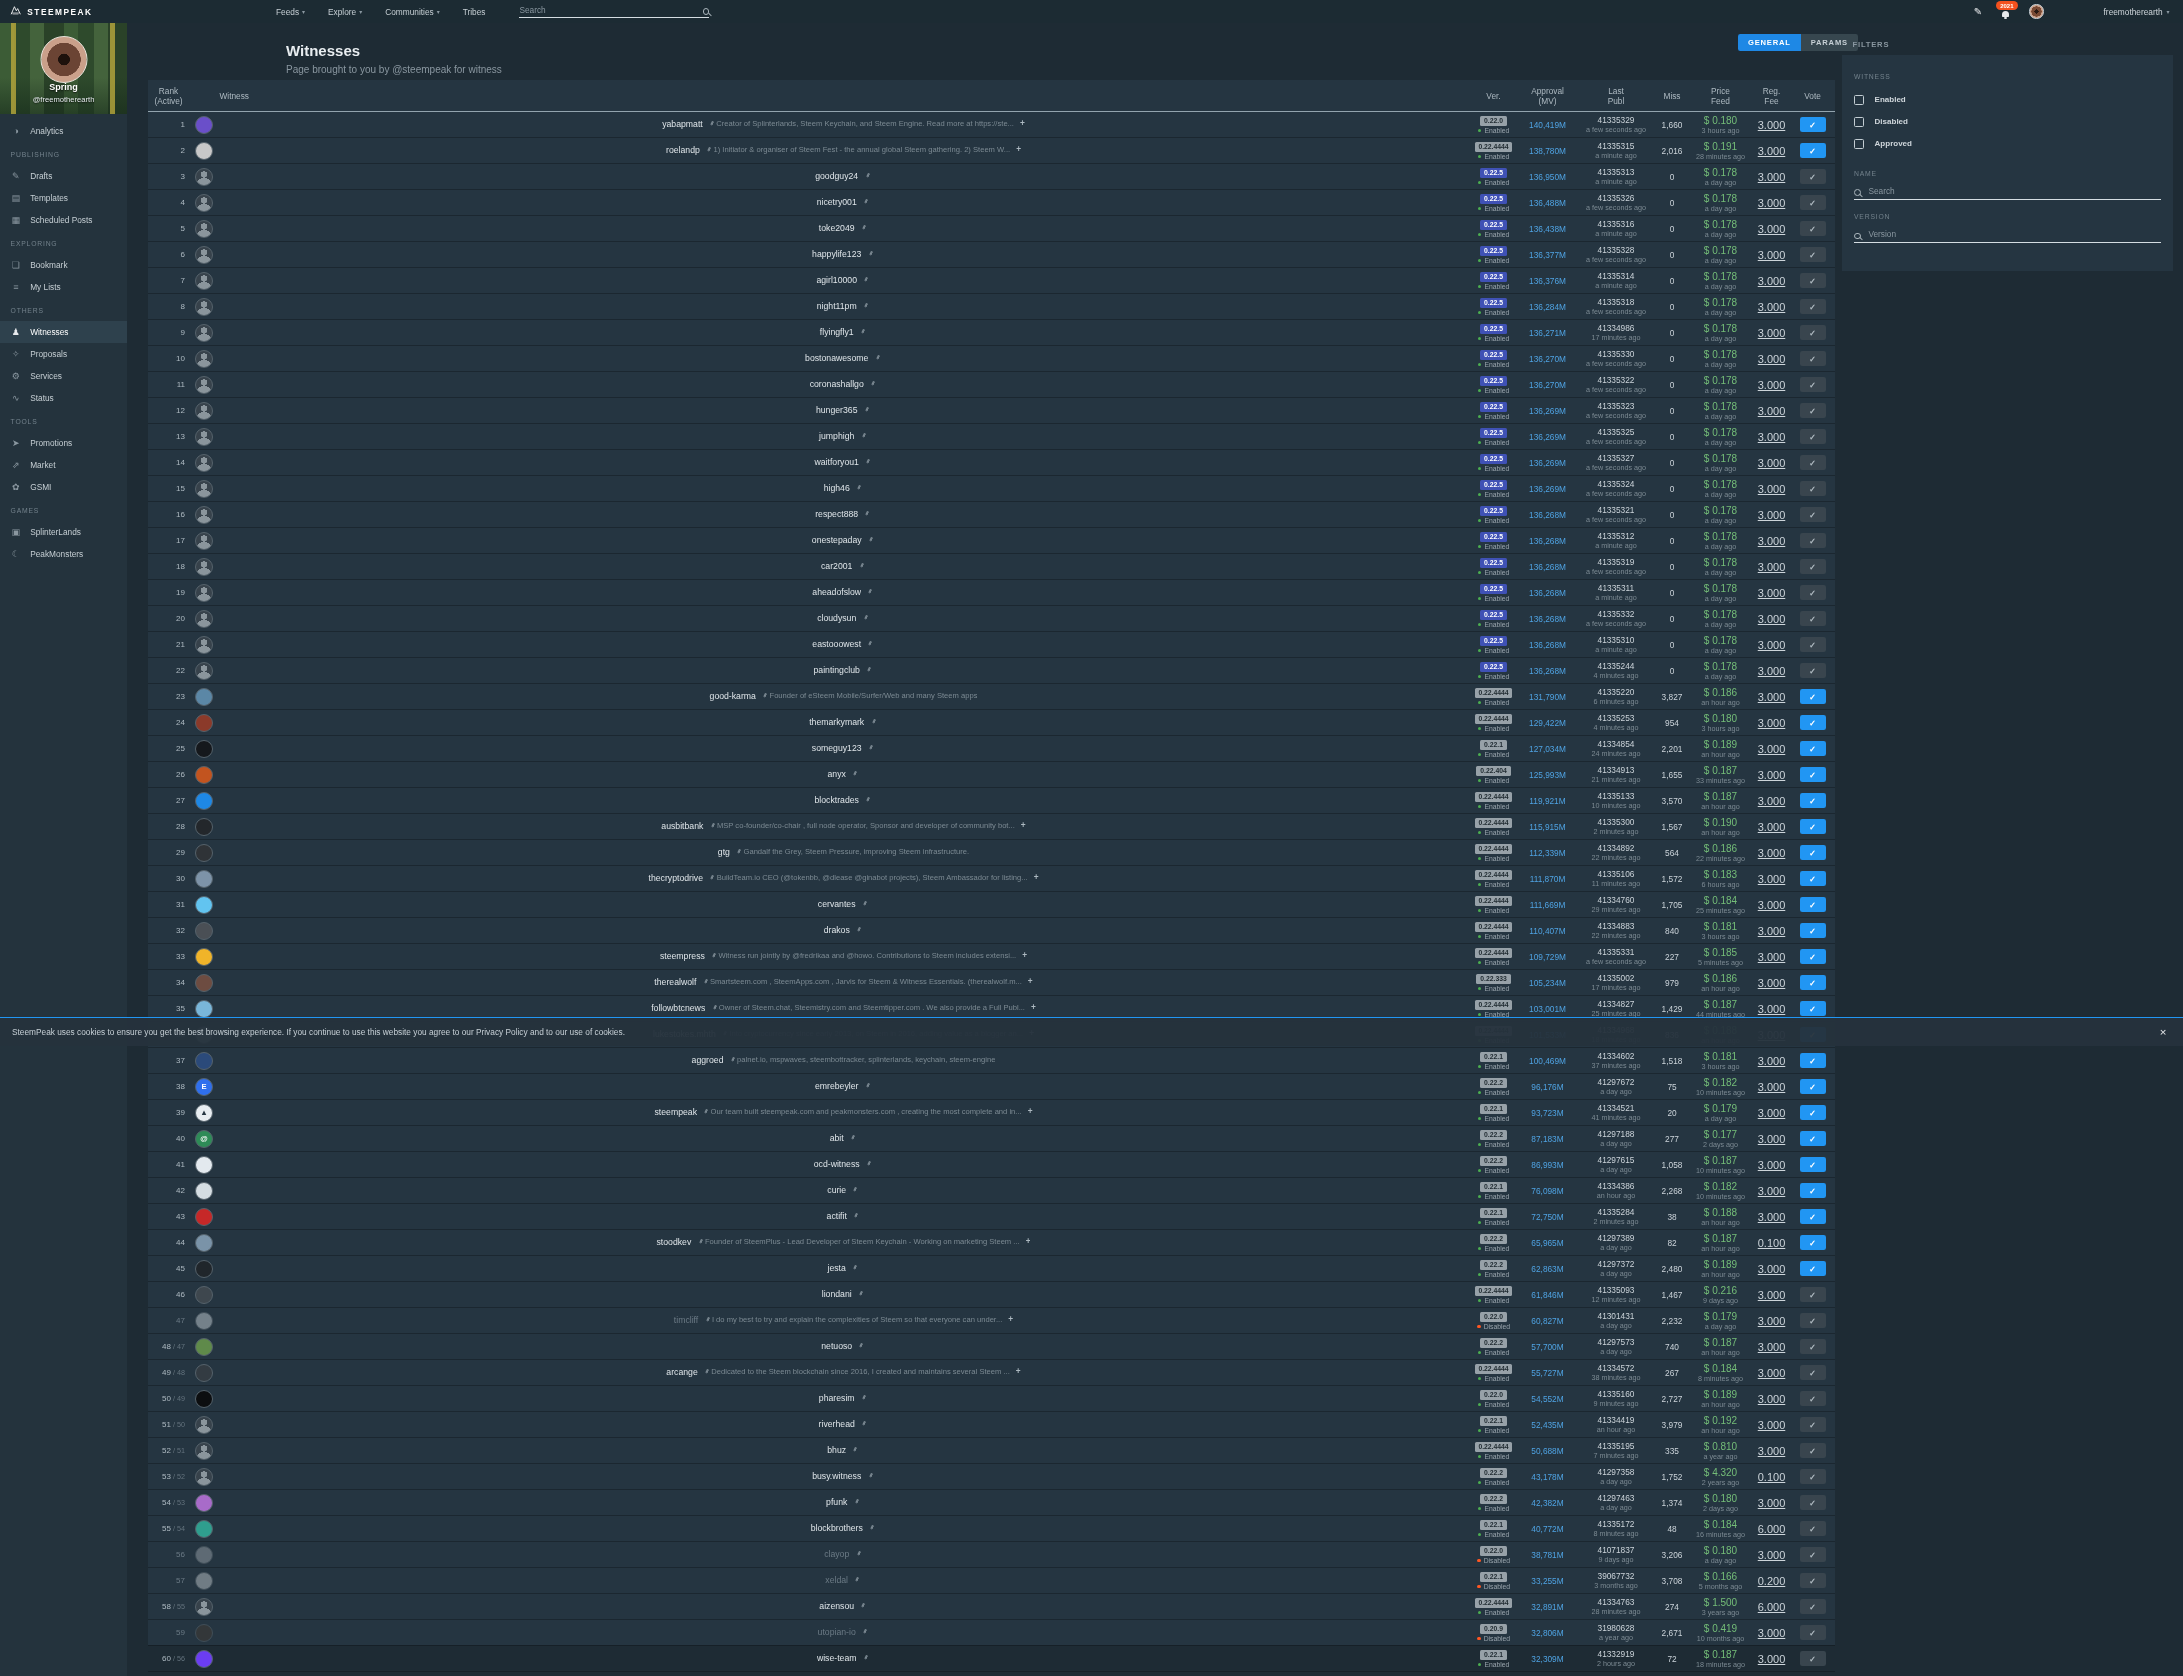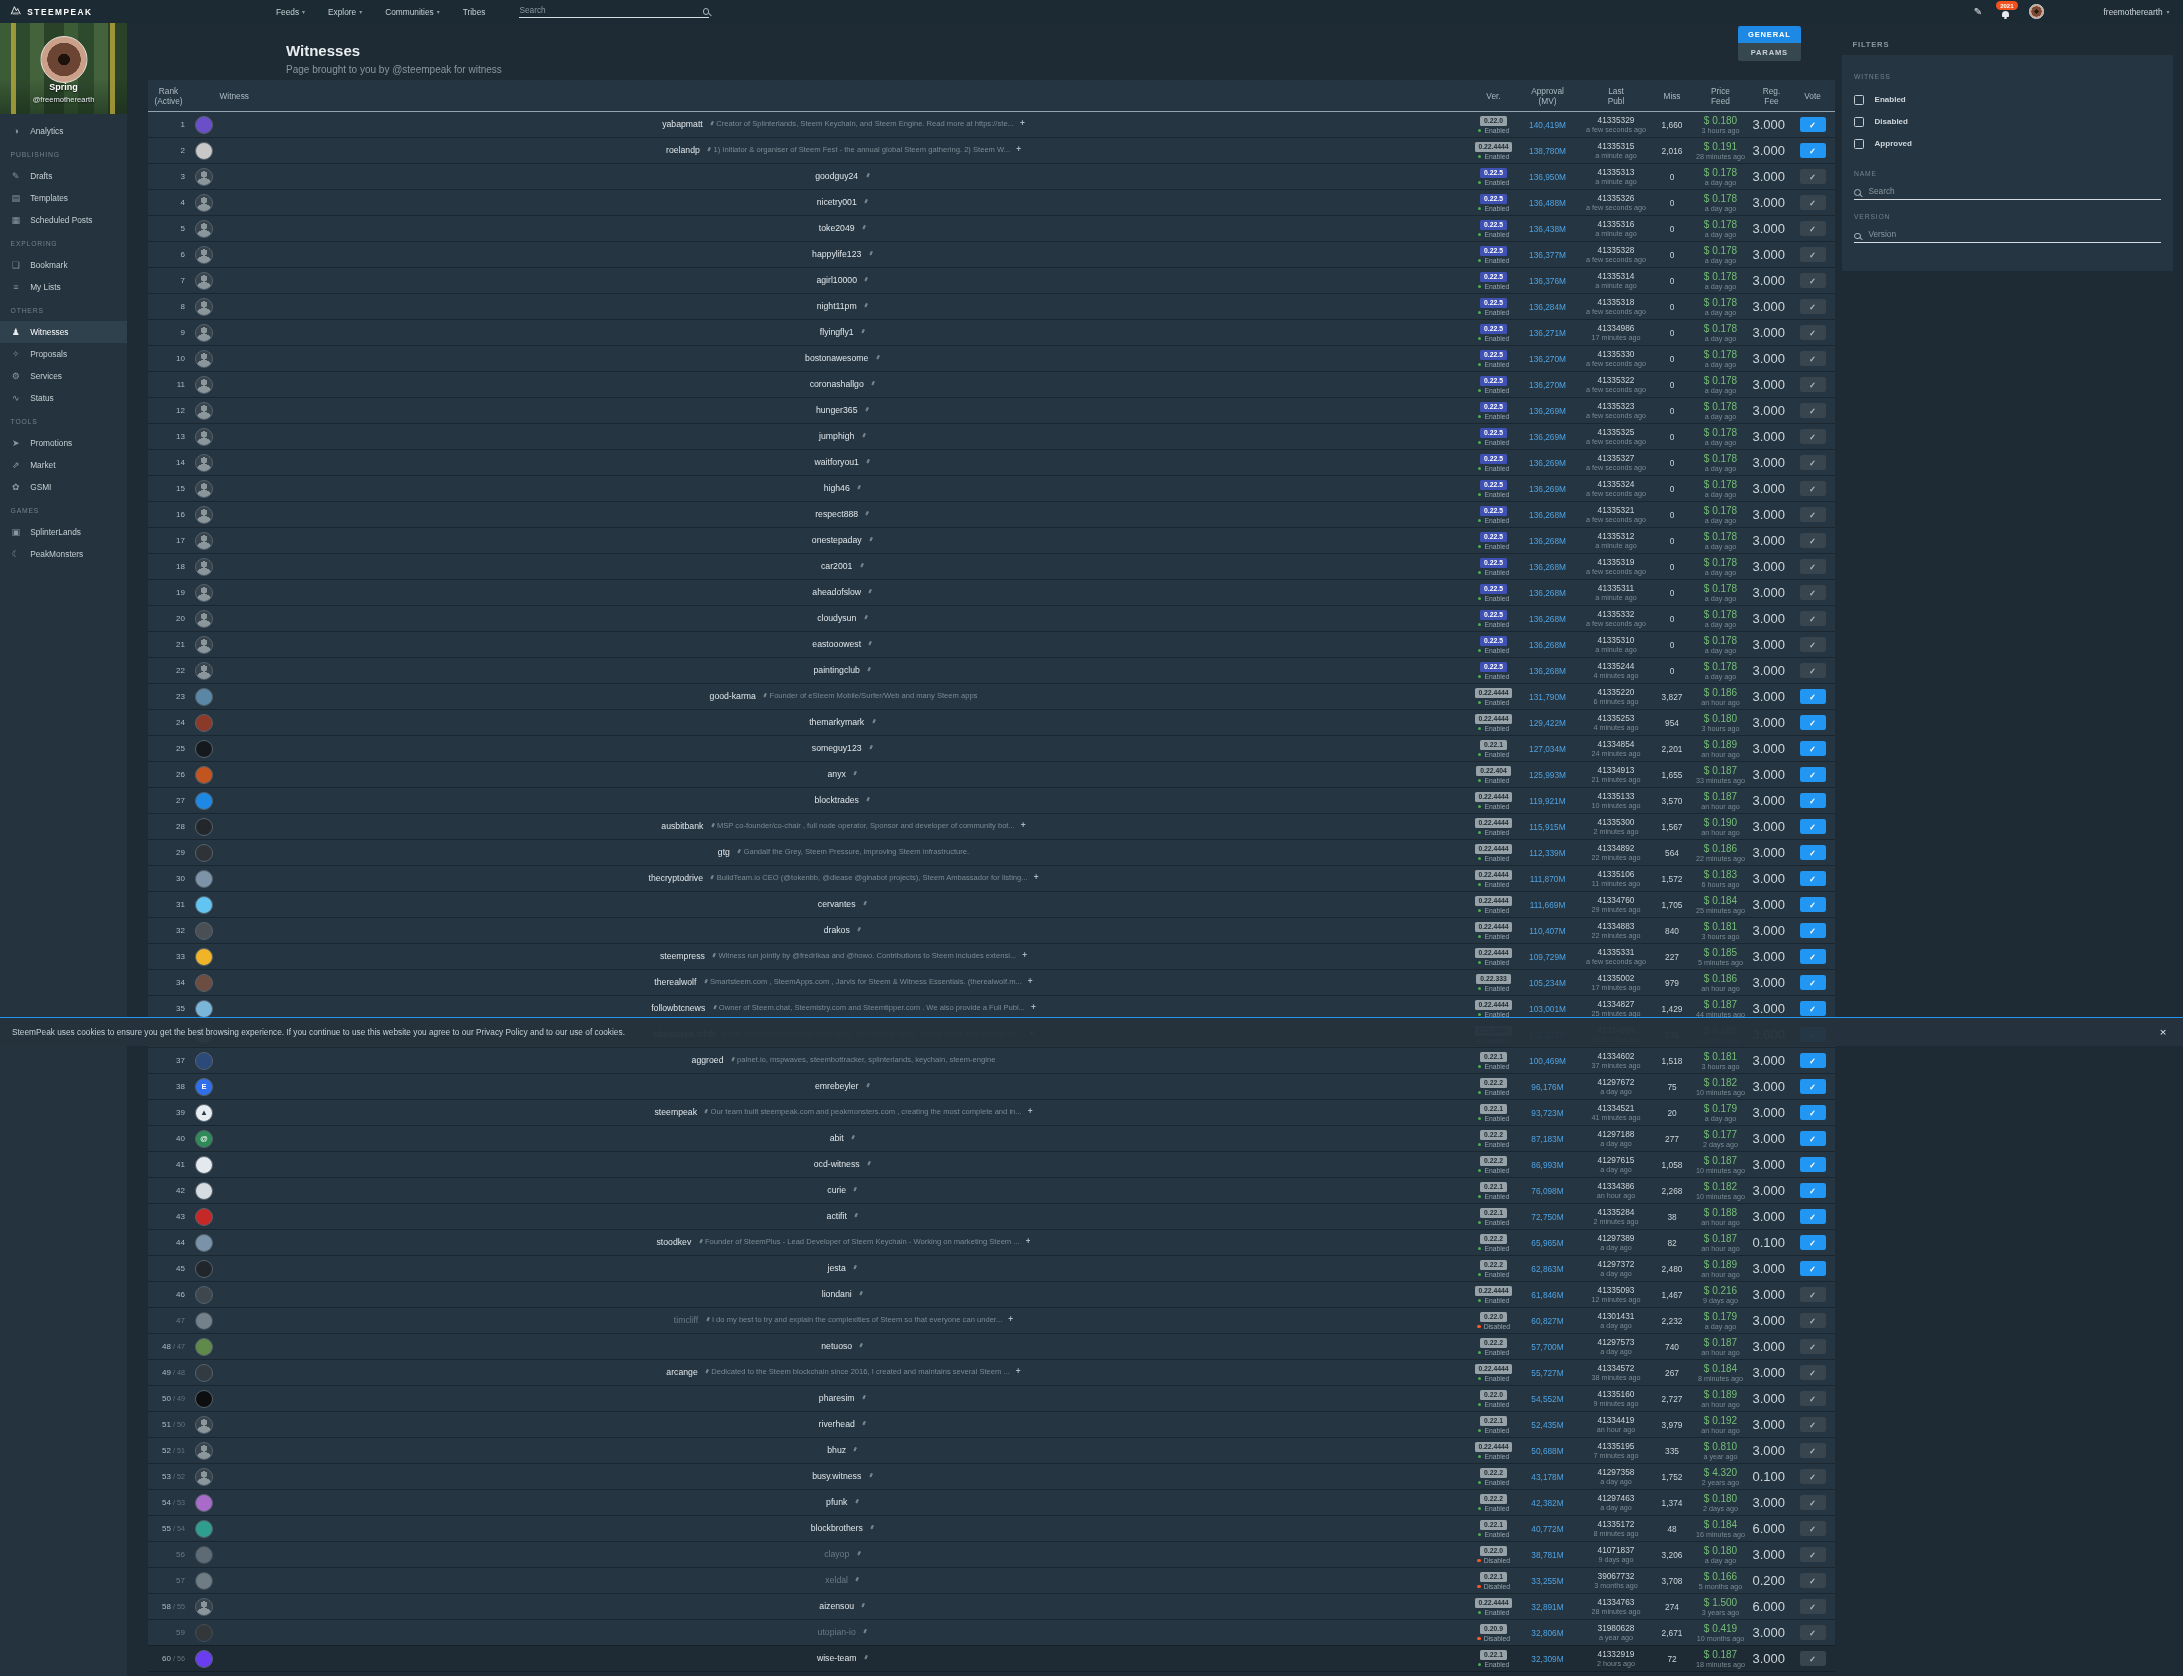--- a/index.html
+++ b/index.html
@@ -55,21 +55,21 @@
   .side-item .ico { width:10.6px; text-align:center; color:#8a97a0; font-size:9px; }
   .side-item .lbl { font-size:8.3px; }
   .side-item.active { background:#2e414d; }
   .side-item.active .lbl { color:#fff; }
   .side-item.active .ico { color:#e8eaed; }
 
   
   #main { position:absolute; left:127px; top:23px; width:1715px; }
   #page-title { position:absolute; left:159px; top:19px; font-size:15px; font-weight:600; color:#e8edf0; }
   #page-sub { position:absolute; left:159px; top:41px; font-size:10px; color:#8a97a0; }
-  .seg { position:absolute; left:1611px; top:3px; display:flex; border-radius:2.3px; overflow:hidden;flex-direction:column; }
+  .seg { position:absolute; left:1611px; top:11px; display:flex; border-radius:2.3px; overflow:hidden; }
   .seg button { border:none; font-family:inherit; height:17.4px; padding:0 10px; font-size:7.6px; font-weight:bold;
     letter-spacing:0.8px; cursor:pointer; }
   .seg .on  { background:#1e88e5; color:#fff; }
   .seg .off { background:#37474f; color:#c6cfd4; }
 
   #table-card { position:absolute; left:20.5px; top:57px; width:1687px; height:1565px; background:#253541; }
   #thead { display:flex; align-items:center; height:32px; border-bottom:1.5px solid #93a4ae;
     color:#aebac2; font-size:8.3px; }
   .hcell { text-align:center; line-height:10px; }
   .hc-rank { width:42px; }
@@ -96,21 +96,21 @@
     font-size:6.8px; color:#9aa5ad; }
   .dot { width:3.8px; height:3.8px; border-radius:50%; }
   .dot.e { background:#4caf50; } .dot.d { background:#ff5722; }
   .c-app { width:58px; text-align:center; color:#4fa3e3; font-size:8.3px; }
   .c-blk { width:79px; text-align:center; }
   .blkno { color:#ccd4da; font-size:8.3px; }
   .ago { color:#7c8a93; font-size:7.2px; }
   .c-miss { width:33px; text-align:center; color:#ccd4da; font-size:8.3px; }
   .c-price { width:64px; text-align:center; }
   .pval { color:#74bd78; font-size:10px; }
-  .c-fee { width:38px; color:#ccd4da; font-size:13px; }
+  .c-fee { width:38px; text-align:center; color:#ccd4da; font-size:11px;text-decoration:underline; }
   .c-vote { width:44px; display:flex; justify-content:center; }
   .votebtn { width:26px; height:15px; border:none; border-radius:2.3px; background:#39454e; color:#aeb9c0;
     font-size:8.3px; font-weight:bold; cursor:pointer; font-family:inherit; }
   .votebtn.voted { background:#2196f3; color:#fff; }
   .trow.dim .wname, .trow.dim .c-rank { color:#6b7a85; }
   .trow.dim .avatar { opacity:.55; }
 
   
   #filters { position:absolute; left:1842px; top:23px; width:341px; }
   #filters-title { margin:16.7px 0 6px 10.6px; color:#8a97a0; font-size:7.6px; font-weight:bold; letter-spacing:0.8px; }

